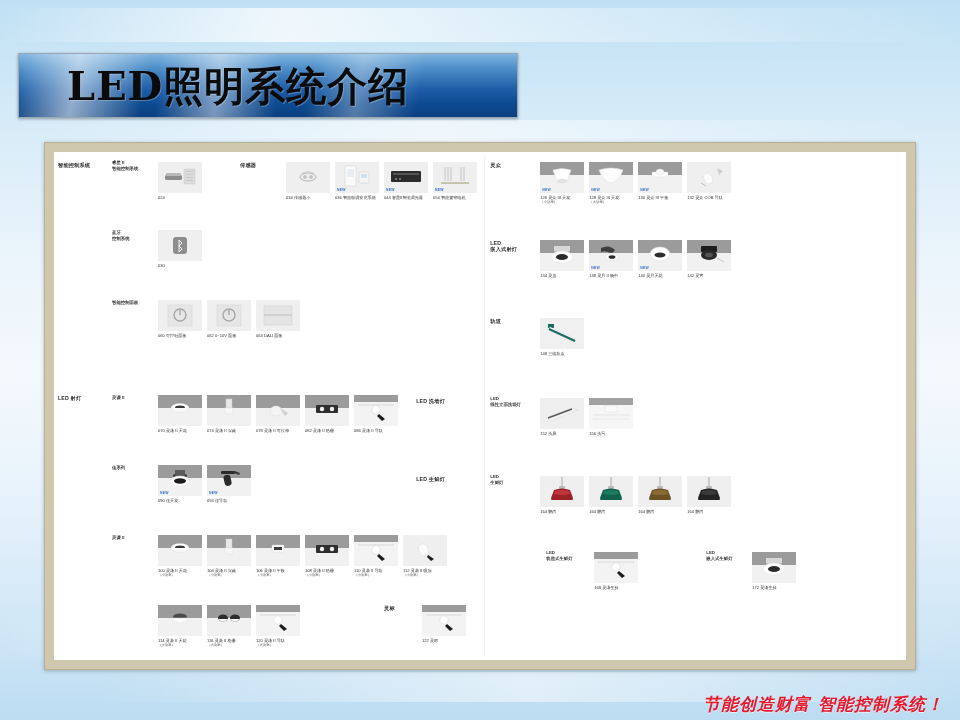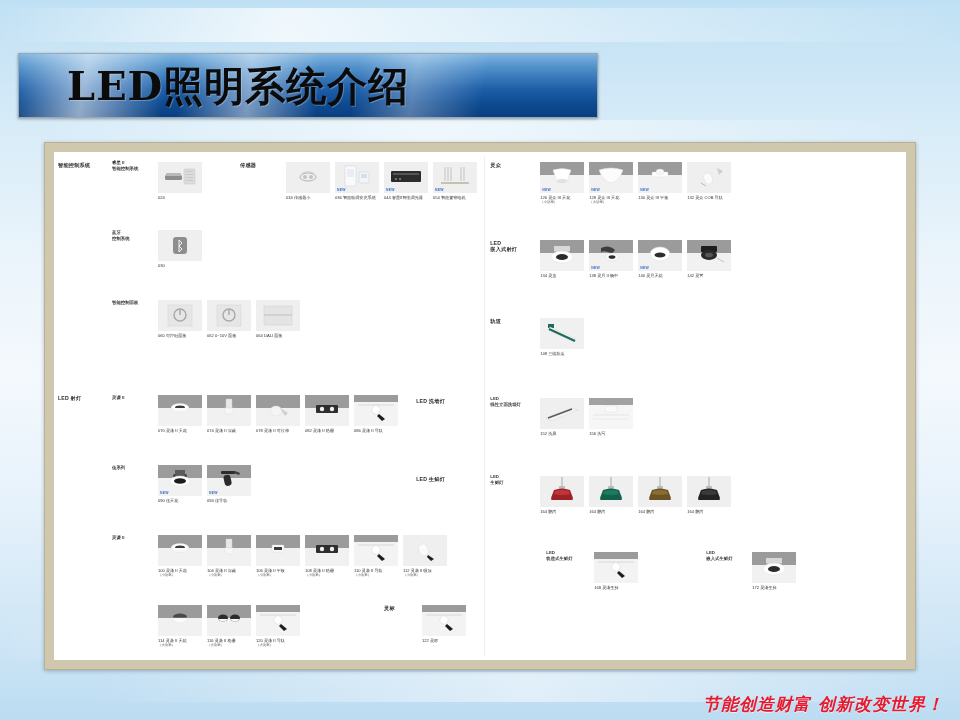--- a/index.html
+++ b/index.html
@@ -10,21 +10,21 @@
   }
   
   .sky-streak{position:absolute;left:0;width:100%;pointer-events:none;}
   .s1{top:8px;height:34px;background:linear-gradient(92deg,rgba(255,255,255,0) 0%,rgba(255,255,255,.75) 30%,rgba(255,255,255,.35) 62%,rgba(255,255,255,0) 100%);}
   .s2{top:120px;height:26px;background:linear-gradient(88deg,rgba(255,255,255,0) 5%,rgba(255,255,255,.6) 45%,rgba(255,255,255,0) 95%);}
   .s3{top:620px;height:40px;background:linear-gradient(95deg,rgba(255,255,255,0) 0%,rgba(255,255,255,.55) 40%,rgba(255,255,255,.2) 75%,rgba(255,255,255,0) 100%);}
   .s4{top:672px;height:30px;background:linear-gradient(85deg,rgba(255,255,255,0) 10%,rgba(255,255,255,.5) 55%,rgba(255,255,255,0) 100%);}
 
   
   .title-banner{
-    position:absolute;left:18px;top:53px;width:580px;height:65px;
+    position:absolute;left:18px;top:53px;width:500px;height:65px;
     border:1px solid #9aa7b4;
     background:
       linear-gradient(100deg,rgba(255,255,255,.0) 0%,rgba(255,255,255,.55) 12%,rgba(255,255,255,0) 26%),
       linear-gradient(96deg,rgba(255,255,255,0) 28%,rgba(255,255,255,.45) 40%,rgba(255,255,255,0) 52%),
       linear-gradient(100deg,rgba(255,255,255,0) 58%,rgba(255,255,255,.30) 68%,rgba(255,255,255,0) 80%),
       linear-gradient(180deg,#7fb4e0 0%,#4f8fc9 22%,#1f5fa8 55%,#0d4b92 78%,#0a3f80 100%);
     box-shadow:0 1px 3px rgba(0,0,0,.35);
     box-sizing:border-box;
   }
   .title-text{
@@ -680,13 +680,13 @@
                 <ellipse cx="22" cy="17" rx="6" ry="3" fill="#2a2a2a"></ellipse>
               </svg>
             </div>
             <div class="cap"><span>172</span> <span>灵谦生鲜</span></div>
           </div>
         </div>
       </div>
   </div>
 </div>
 
-<div class="slogan">节能创造财富 创新改变世界！</div>
+<div class="slogan">节能创造财富 智能控制系统！</div>
 
 </body></html>

